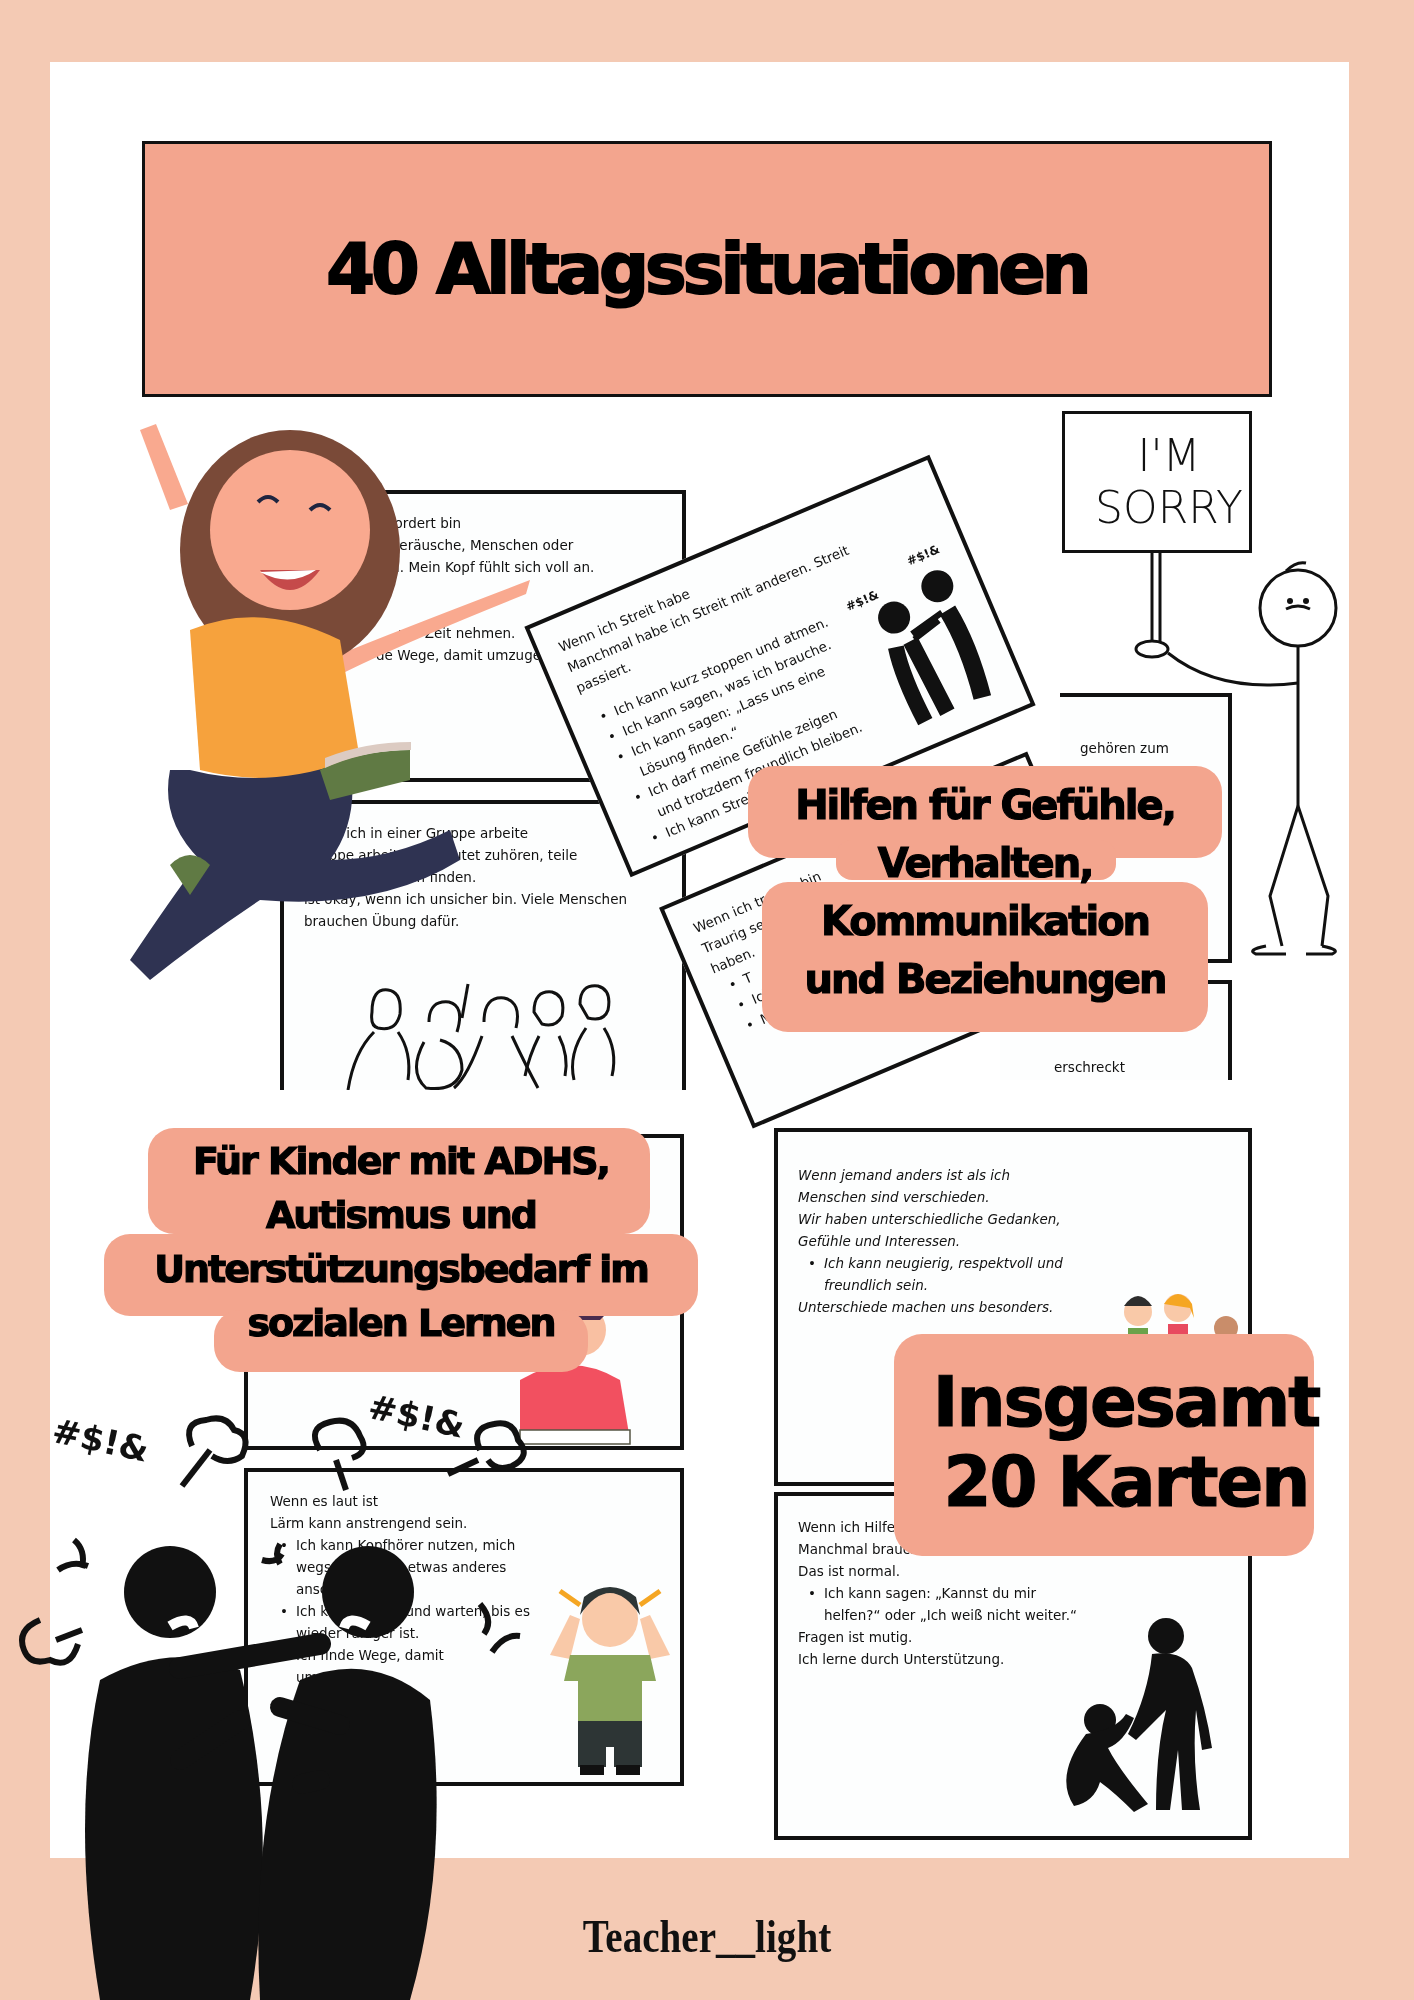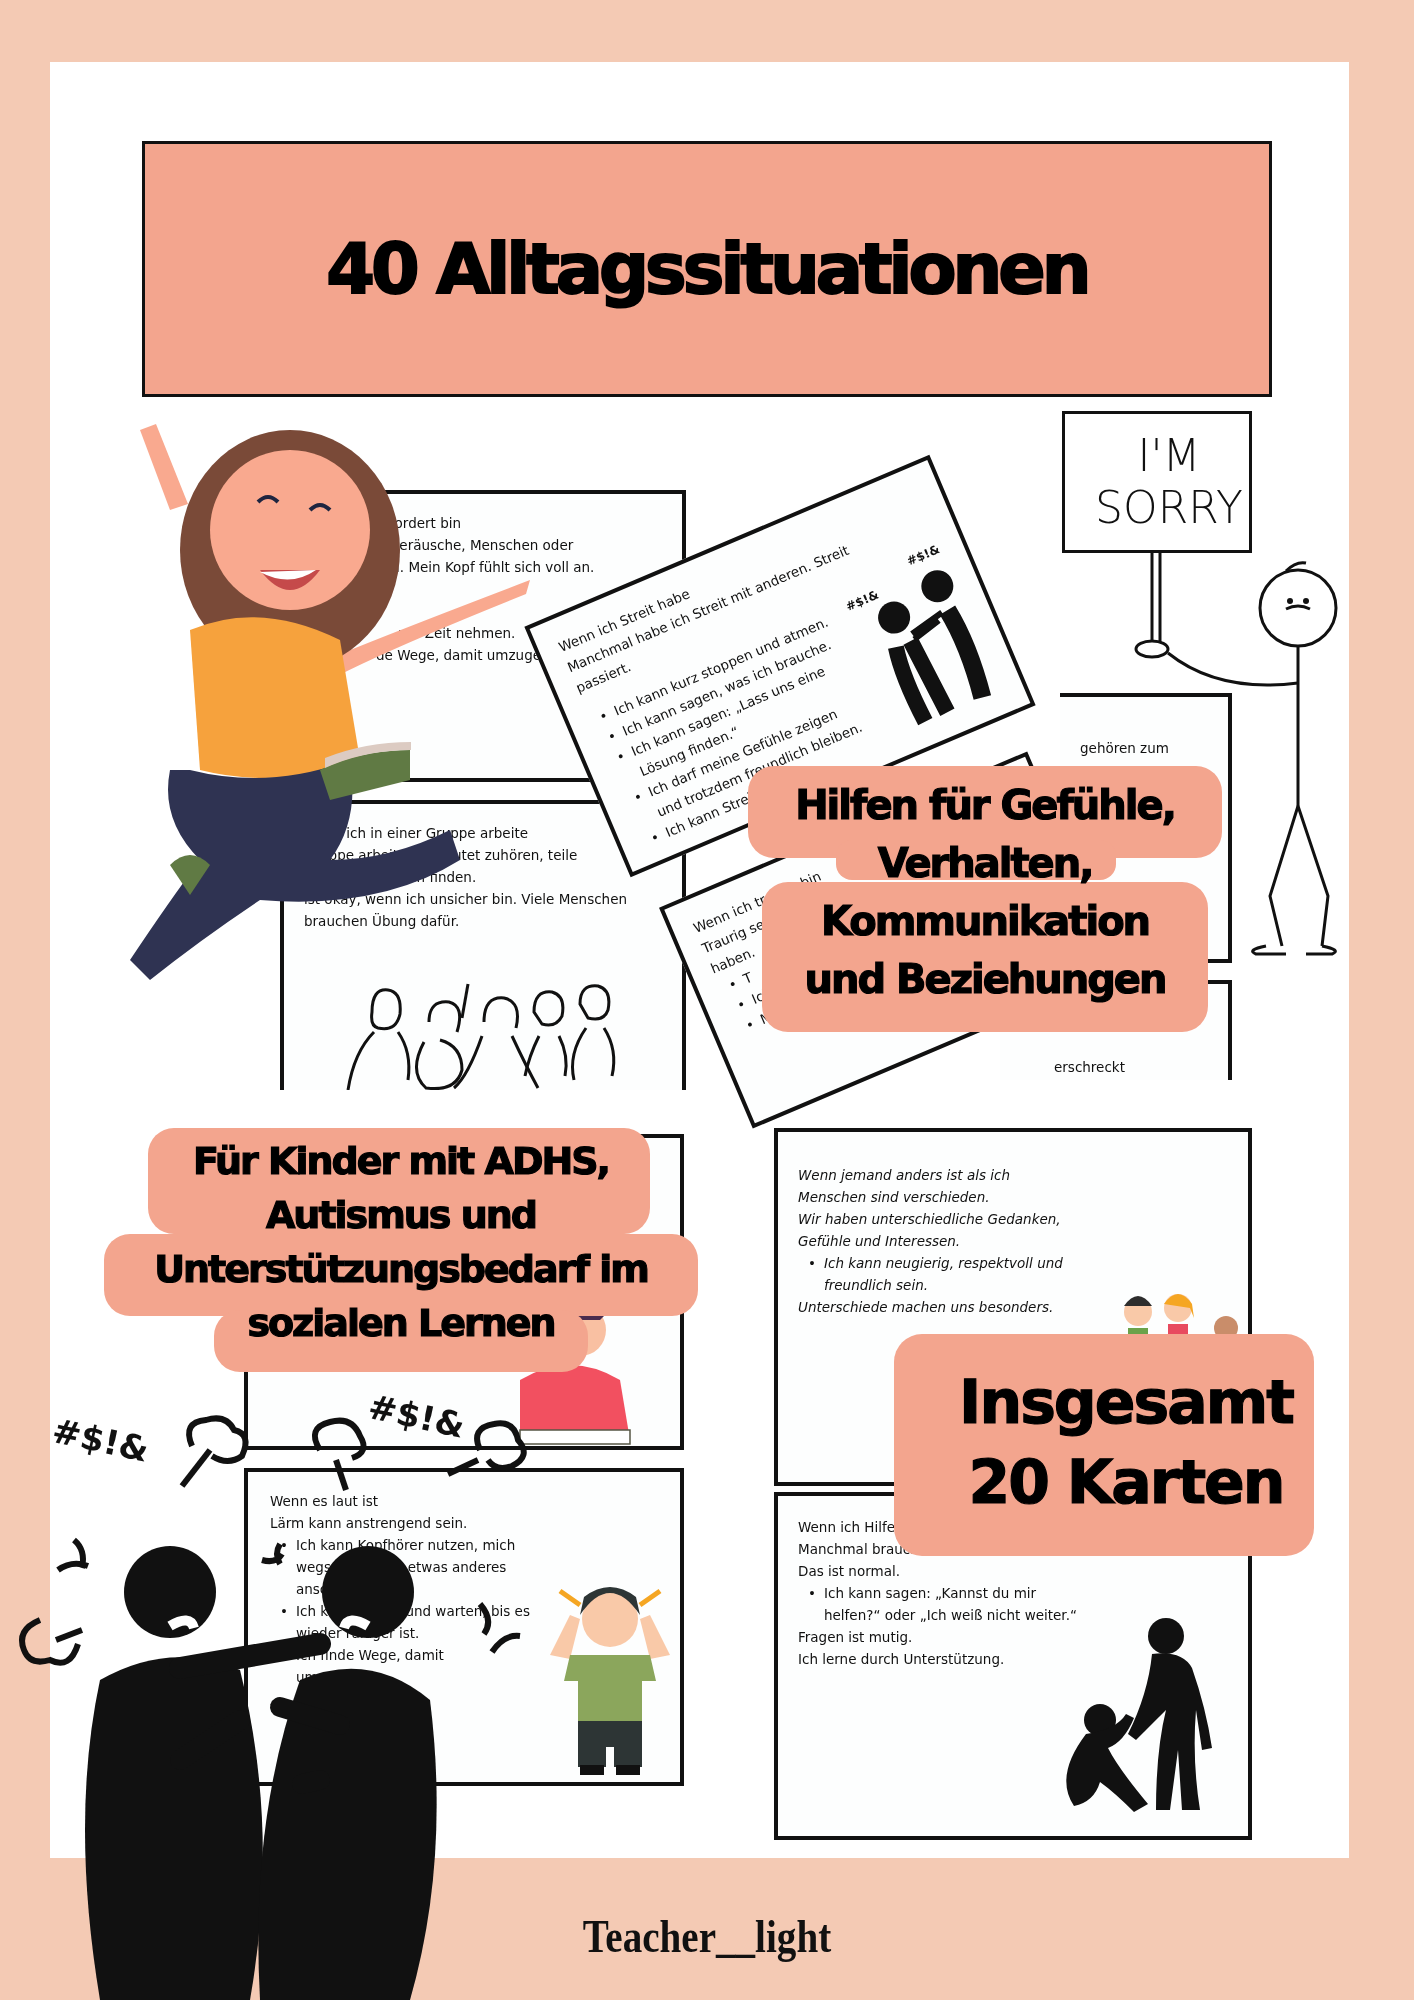--- a/index.html
+++ b/index.html
@@ -263,18 +263,18 @@
   <p>Ich lerne durch Unterstützung.</p>
   <svg class="abs" style="left:278px;top:118px" width="190" height="210">
     <circle cx="110" cy="22" r="18" fill="#111"></circle>
     <path d="M96 40 q30 -4 40 14 q14 40 20 80 l-10 2 l-6 -40 q-4 50 4 100 h-18 l-4 -60 l-8 60 h-14 q0 -60 10 -100 q-10 10 -30 30 l-8 -6 q20 -40 24 -80z" fill="#111"></path>
     <circle cx="44" cy="106" r="16" fill="#111"></circle>
     <path d="M30 120 q30 -4 40 -20 l8 4 q-10 24 -26 30 q10 20 40 56 l-14 8 q-20 -20 -34 -30 q-6 20 -26 24 q-20 -30 12 -72z" fill="#111"></path>
   </svg>
 </div>
 
 <div class="pill" style="left:894px;top:1334px;width:420px;height:222px;border-radius:28px;"></div>
-<div class="pill-text" style="left:894px;top:1362px;width:464px;font-size:60px;line-height:80px;">
+<div class="pill-text" style="left:894px;top:1362px;width:464px;font-size:69px;line-height:80px;">
   <div>Insgesamt</div>
   <div>20 Karten</div>
 </div>
 
 <div class="footer">Teacher__light</div>
 
 </body></html>

